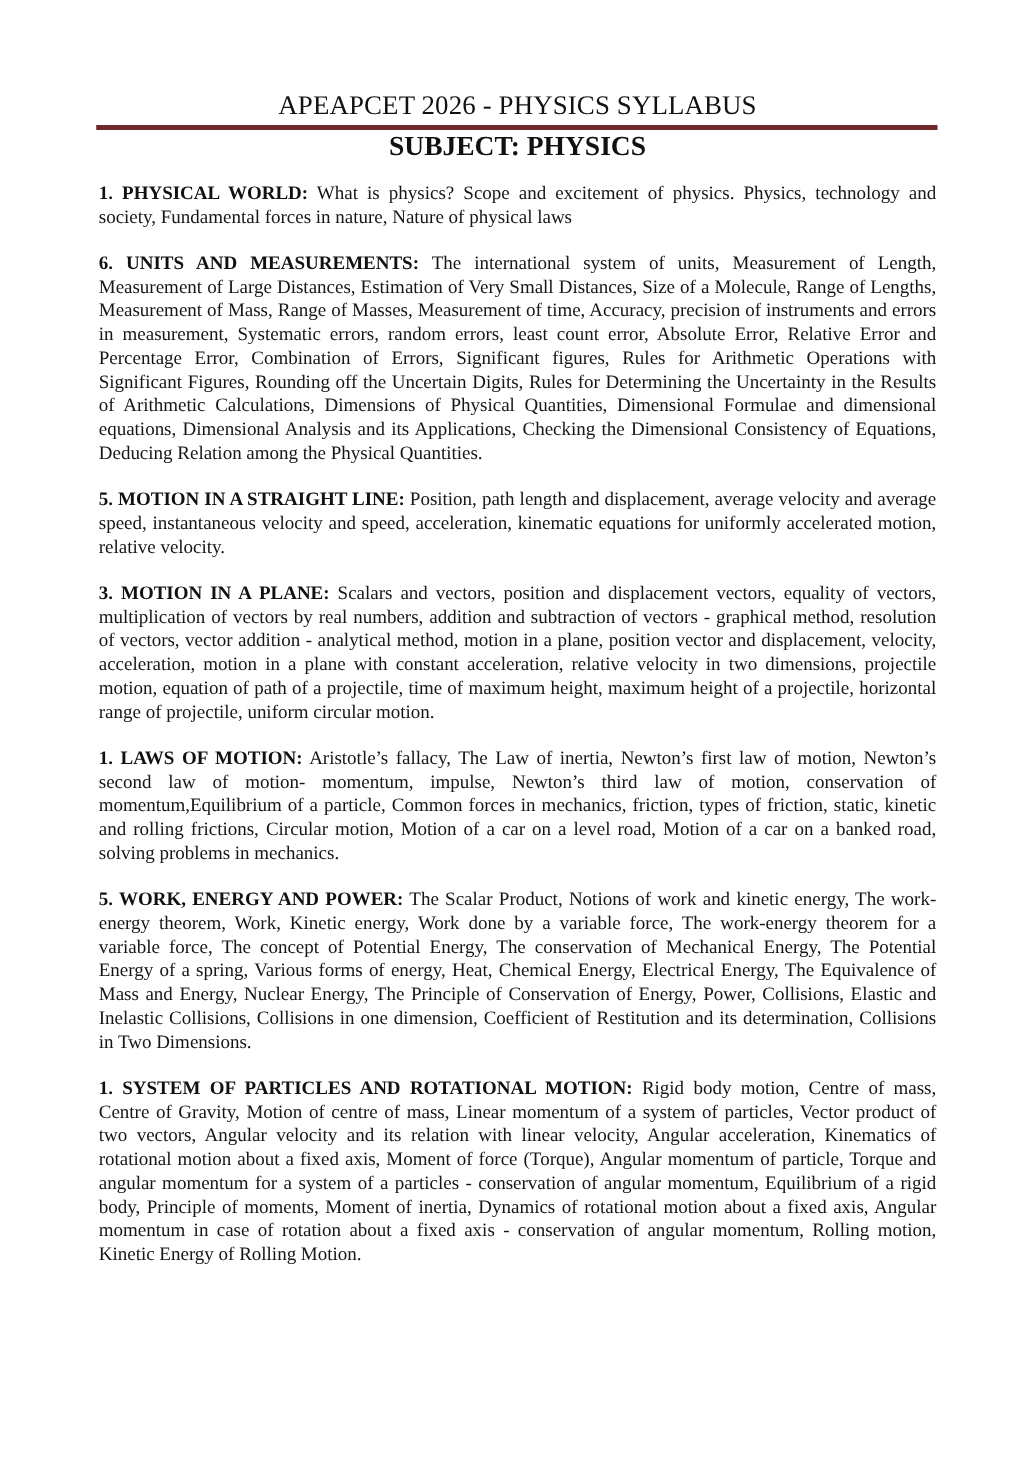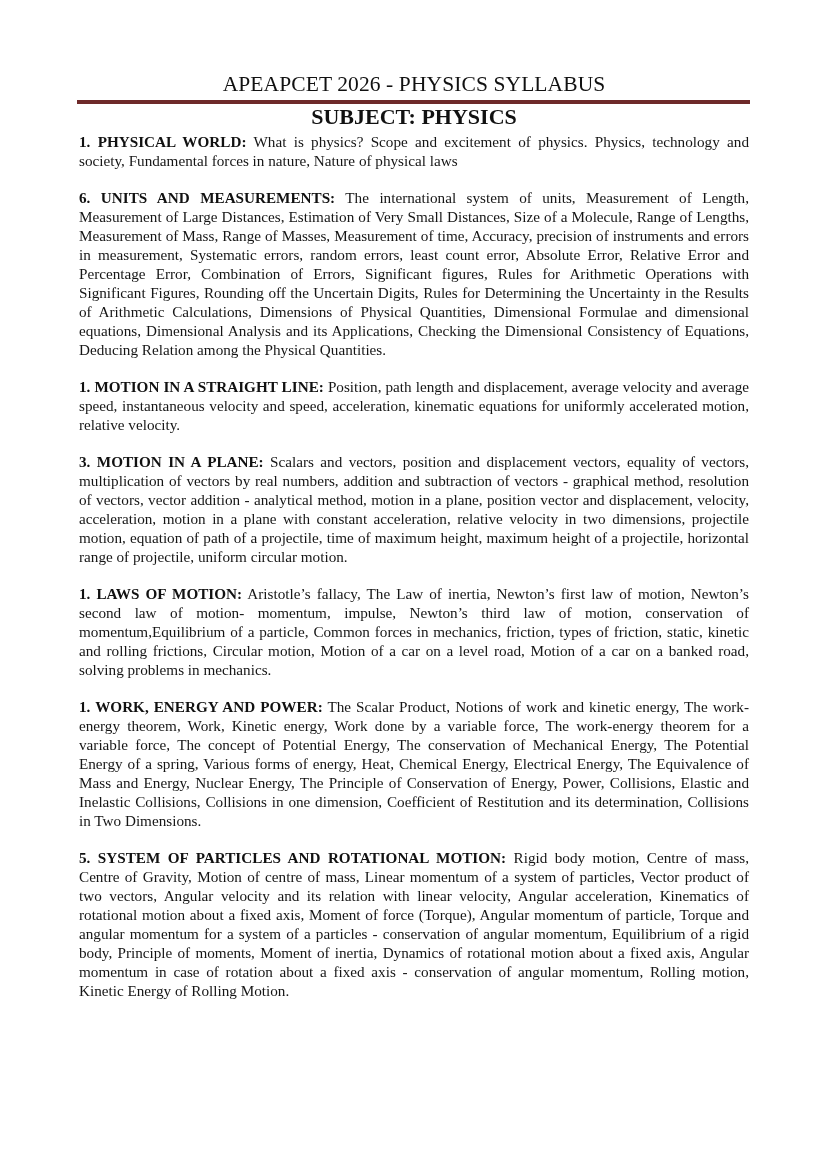--- a/index.html
+++ b/index.html
@@ -48,21 +48,21 @@
       width: 828px;
       text-align: center;
       font-size: 22px;
       font-weight: bold;
       line-height: 22px;
       color: #111;
     }
     .sections {
       position: absolute;
       left: 79px;
-      top: 132px;
+      top: 145px;
       width: 670px;
     }
     .section {
       font-size: 15.2px;
       line-height: 19px;
       text-align: justify;
       margin: 0 0 18px 0;
       color: #151515;
     }
     .section .heading {
@@ -81,33 +81,33 @@
   <div class="sections">
     <p class="section">
       <span class="heading">1. PHYSICAL WORLD:</span>
       <span>What is physics? Scope and excitement of physics. Physics, technology and society, Fundamental forces in nature, Nature of physical laws</span>
     </p>
     <p class="section">
       <span class="heading">6. UNITS AND MEASUREMENTS:</span>
       <span>The international system of units, Measurement of Length, Measurement of Large Distances, Estimation of Very Small Distances, Size of a Molecule, Range of Lengths, Measurement of Mass, Range of Masses, Measurement of time, Accuracy, precision of instruments and errors in measurement, Systematic errors, random errors, least count error, Absolute Error, Relative Error and Percentage Error, Combination of Errors, Significant figures, Rules for Arithmetic Operations with Significant Figures, Rounding off the Uncertain Digits, Rules for Determining the Uncertainty in the Results of Arithmetic Calculations, Dimensions of Physical Quantities, Dimensional Formulae and dimensional equations, Dimensional Analysis and its Applications, Checking the Dimensional Consistency of Equations, Deducing Relation among the Physical Quantities.</span>
     </p>
     <p class="section">
-      <span class="heading">1. MOTION IN A STRAIGHT LINE:</span>
+      <span class="heading">5. MOTION IN A STRAIGHT LINE:</span>
       <span>Position, path length and displacement, average velocity and average speed, instantaneous velocity and speed, acceleration, kinematic equations for uniformly accelerated motion, relative velocity.</span>
     </p>
     <p class="section">
       <span class="heading">3. MOTION IN A PLANE:</span>
       <span>Scalars and vectors, position and displacement vectors, equality of vectors, multiplication of vectors by real numbers, addition and subtraction of vectors - graphical method, resolution of vectors, vector addition - analytical method, motion in a plane, position vector and displacement, velocity, acceleration, motion in a plane with constant acceleration, relative velocity in two dimensions, projectile motion, equation of path of a projectile, time of maximum height, maximum height of a projectile, horizontal range of projectile, uniform circular motion.</span>
     </p>
     <p class="section">
       <span class="heading">1. LAWS OF MOTION:</span>
       <span>Aristotle’s fallacy, The Law of inertia, Newton’s first law of motion, Newton’s second law of motion- momentum, impulse, Newton’s third law of motion, conservation of momentum,Equilibrium of a particle, Common forces in mechanics, friction, types of friction, static, kinetic and rolling frictions, Circular motion, Motion of a car on a level road, Motion of a car on a banked road, solving problems in mechanics.</span>
     </p>
     <p class="section">
-      <span class="heading">1. WORK, ENERGY AND POWER:</span>
+      <span class="heading">5. WORK, ENERGY AND POWER:</span>
       <span>The Scalar Product, Notions of work and kinetic energy, The work-energy theorem, Work, Kinetic energy, Work done by a variable force, The work-energy theorem for a variable force, The concept of Potential Energy, The conservation of Mechanical Energy, The Potential Energy of a spring, Various forms of energy, Heat, Chemical Energy, Electrical Energy, The Equivalence of Mass and Energy, Nuclear Energy, The Principle of Conservation of Energy, Power, Collisions, Elastic and Inelastic Collisions, Collisions in one dimension, Coefficient of Restitution and its determination, Collisions in Two Dimensions.</span>
     </p>
     <p class="section">
-      <span class="heading">5. SYSTEM OF PARTICLES AND ROTATIONAL MOTION:</span>
+      <span class="heading">1. SYSTEM OF PARTICLES AND ROTATIONAL MOTION:</span>
       <span>Rigid body motion, Centre of mass, Centre of Gravity, Motion of centre of mass, Linear momentum of a system of particles, Vector product of two vectors, Angular velocity and its relation with linear velocity, Angular acceleration, Kinematics of rotational motion about a fixed axis, Moment of force (Torque), Angular momentum of particle, Torque and angular momentum for a system of a particles - conservation of angular momentum, Equilibrium of a rigid body, Principle of moments, Moment of inertia, Dynamics of rotational motion about a fixed axis, Angular momentum in case of rotation about a fixed axis - conservation of angular momentum, Rolling motion, Kinetic Energy of Rolling Motion.</span>
     </p>
   </div>
 </div>
 
 </body></html>

